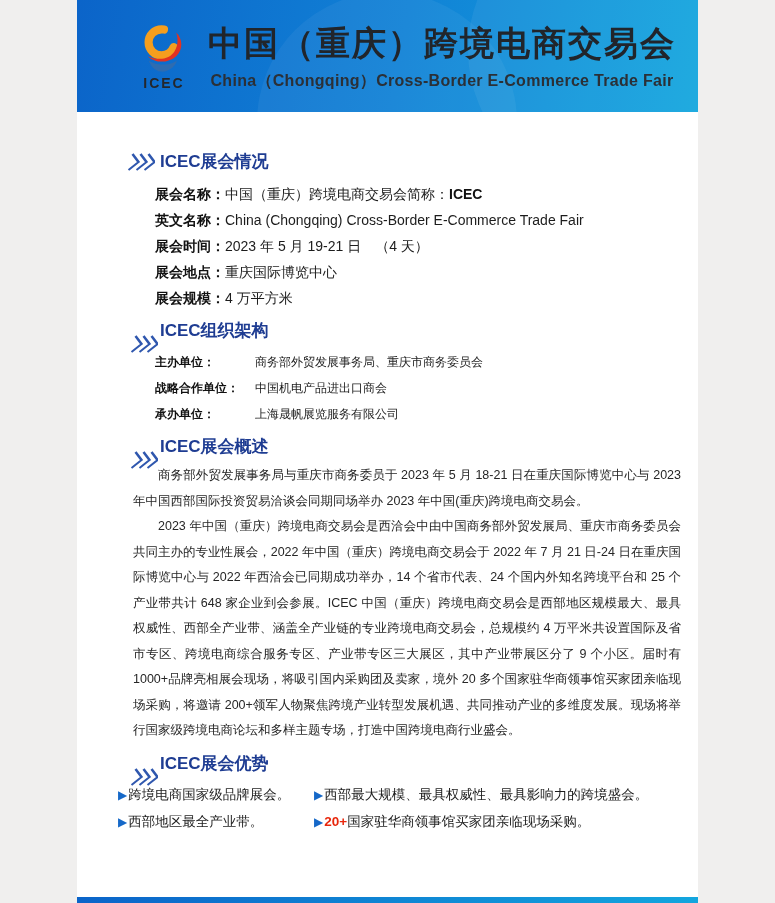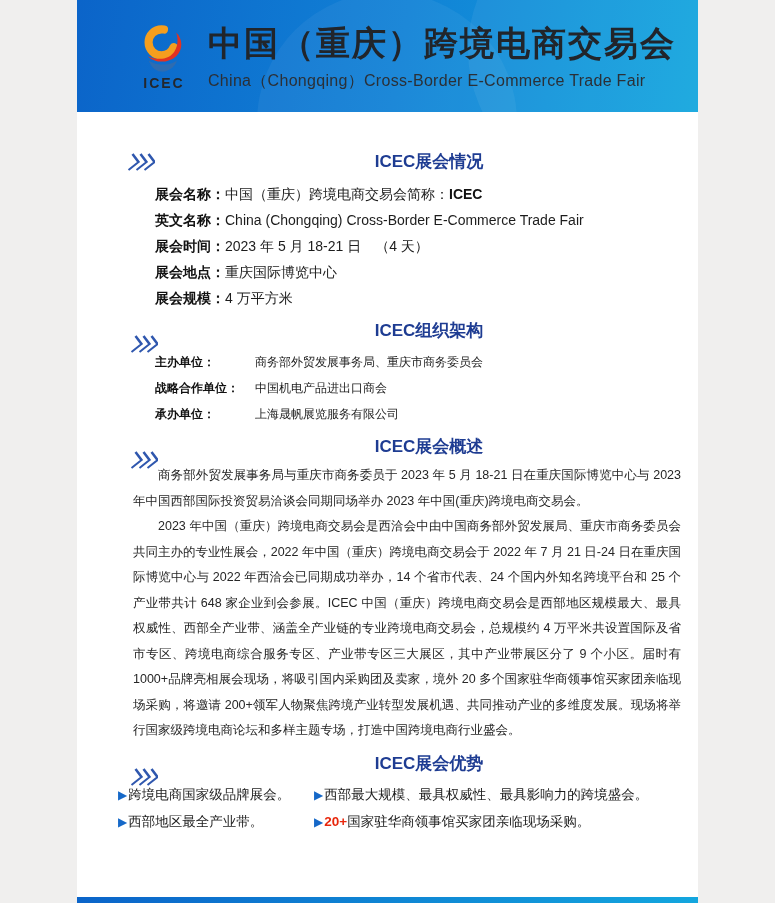--- a/index.html
+++ b/index.html
@@ -32,27 +32,27 @@
   .logo-text{
     margin-top:1px;font-size:14px;font-weight:bold;letter-spacing:2px;
     color:#24272c;
   }
   .hdr-titles{margin-left:5px;position:relative;z-index:2;}
   .hdr-title{
     font-size:34px;font-weight:bold;letter-spacing:2px;white-space:nowrap;
     color:#21252b;
   }
   .hdr-sub{
-    margin-top:4px;font-size:16px;font-weight:normal;letter-spacing:.3px;
-    white-space:nowrap;color:#2b3037;
+    margin-top:4px;font-size:16px;font-weight:bold;letter-spacing:.3px;
+    white-space:nowrap;color:#2b3037;text-align:center;
   }
   
   .sec-head{
     position:relative;margin-left:83px;
-    color:#1e3c92;font-weight:bold;font-size:17px;line-height:24px;text-align:center;
+    color:#1e3c92;font-weight:bold;font-size:17px;line-height:24px;
   }
   .sec-head .chev{position:absolute;width:30px;height:20px;}
   .sh1{margin-top:38px;}
   .sh1 .chev{left:-35px;top:2px;}
   .sh-low .chev{left:-32px;top:15px;}
   .sh2{margin-top:8px;}
   .sh3{margin-top:8px;}
   .sh4{margin-top:8px;}
   
   .inf-rows{margin:7px 0 0 78px;}
@@ -113,21 +113,21 @@
       <span>ICEC展会情况</span>
     </div>
     <div class="inf-rows">
       <div class="inf">
         <b>展会名称：</b><span>中国（重庆）跨境电商交易会</span><span class="abbr-gap">简称：</span><b>ICEC</b>
       </div>
       <div class="inf">
         <b>英文名称：</b><span>China (Chongqing) Cross-Border E-Commerce Trade Fair</span>
       </div>
       <div class="inf">
-        <b>展会时间：</b><span>2023 年 5 月 18-21 日　（4 天）</span>
+        <b>展会时间：</b><span>2023 年 5 月 19-21 日　（4 天）</span>
       </div>
       <div class="inf">
         <b>展会地点：</b><span>重庆国际博览中心</span>
       </div>
       <div class="inf">
         <b>展会规模：</b><span>4 万平方米</span>
       </div>
     </div>
 
     <div class="sec-head sh2 sh-low">

